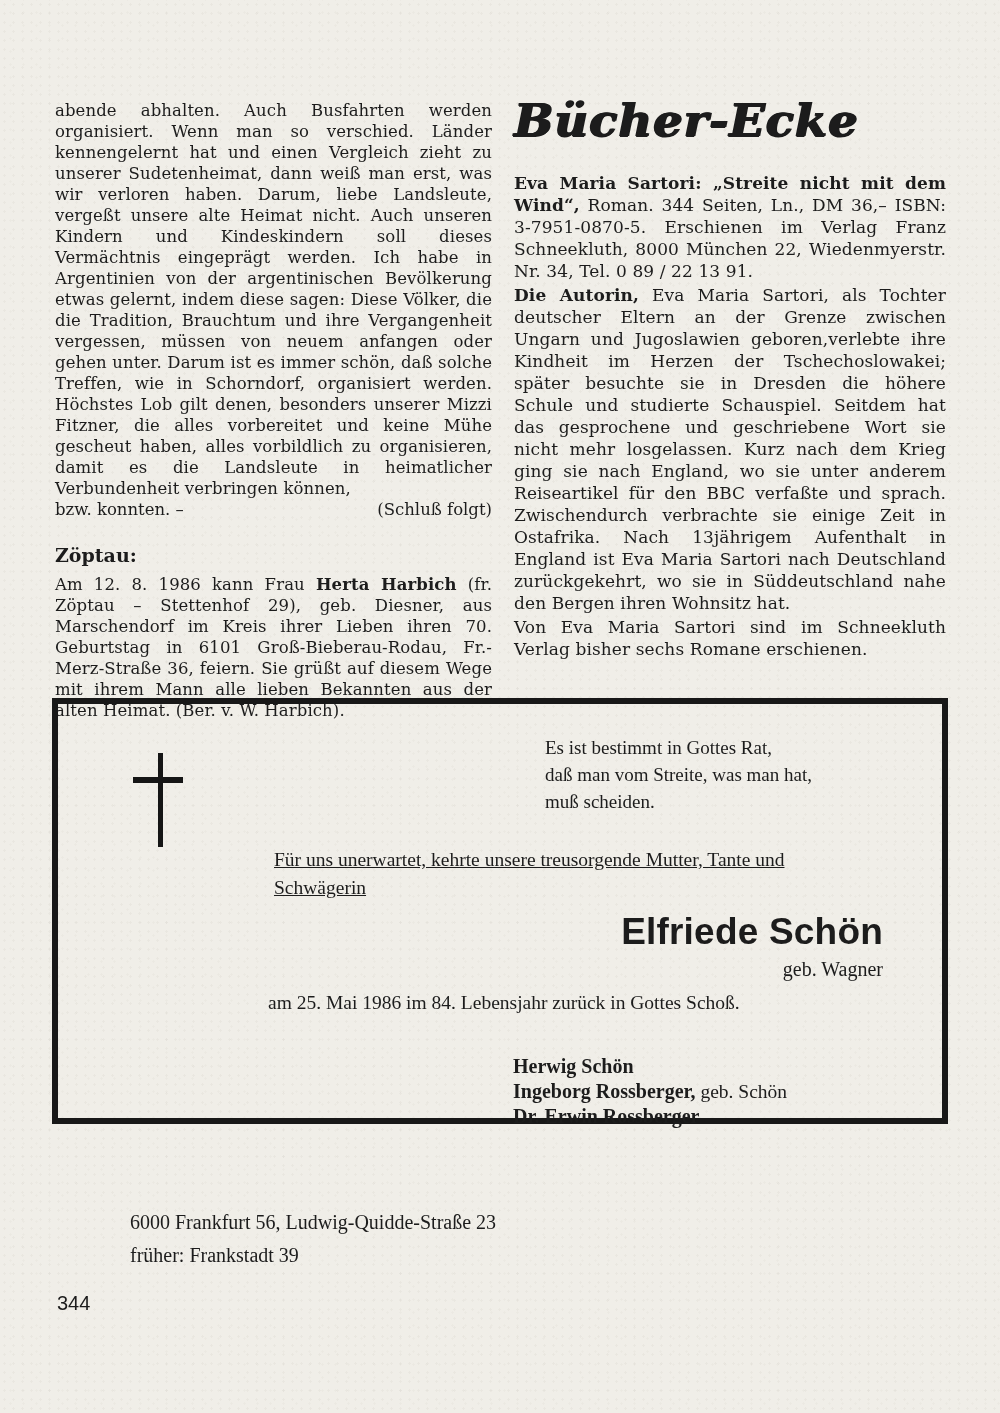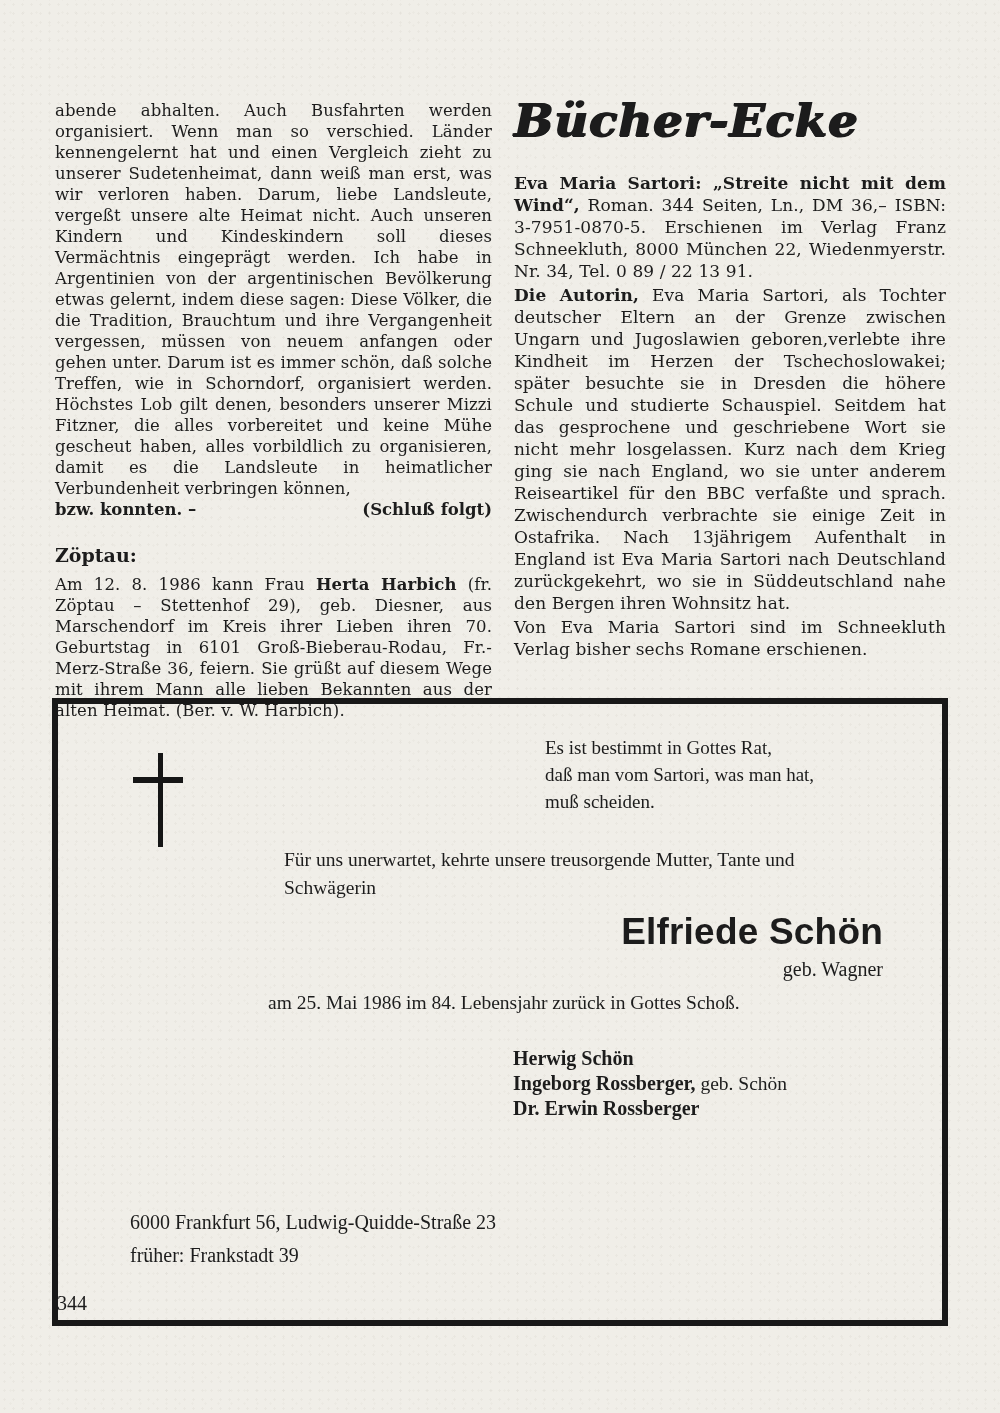--- a/index.html
+++ b/index.html
@@ -21,67 +21,67 @@
   
   .col { position:absolute; font-family:"DejaVu Serif", serif; }
   .col-left  { left:55px;  top:100px; width:437px; }
   .col-right { left:514px; top:96px;  width:432px; }
   .body-text {
     font-size:16.5px; line-height:21px;
     text-align:justify; hyphens:auto; -webkit-hyphens:auto;
     letter-spacing:0.1px;
   }
   .col-right .body-text { font-size:17px; line-height:22px; }
-  .lastline { display:flex; justify-content:space-between; font-size:16.5px; line-height:21px;font-weight:bold; }
+  .lastline { display:flex; justify-content:space-between; font-size:16.5px; line-height:21px; }
   .zoptau-block { margin-top:16px; }
   .zoptau-heading { font-size:19px; font-weight:bold; margin-bottom:8px;margin-top:24px; }
   .brand-title {
     font-family:"DejaVu Serif", serif;
     font-style:italic; font-weight:bold;
     font-size:45px; line-height:50px;
     letter-spacing:1px;
     text-shadow:1.3px 0 0 currentColor, -0.7px 0 0 currentColor, 0 0.8px 0 currentColor;
     margin-bottom:26px;
     transform-origin:left center;
     transform:scaleX(1.03);
     white-space:nowrap;
   }
   .para-gap { margin-top:2px; }
   b { font-weight:bold; }
 
   
   .obit-box {
     position:absolute;
     left:52px; top:698px;
-    width:896px; height:628px;
+    width:896px; height:426px;
     border:6px solid #181818;
     font-family:"Liberation Serif", serif;
   }
   .obit-box > div { position:absolute; }
   .cross-icon { left:60px; top:40px; width:80px; height:115px; }
   .cross-v { position:absolute; left:40px; top:9px;  width:5px;  height:94px; background:#151515; }
   .cross-h { position:absolute; left:15px; top:33px; width:50px; height:6px;  background:#151515; }
   .obit-quote { left:487px; top:30px; font-size:19px; line-height:27px; }
-  .obit-intro { left:226px; top:142px; width:600px; font-size:19.5px; line-height:28px; }
+  .obit-intro { left:216px; top:142px; width:600px; font-size:19.5px; line-height:28px;text-decoration:underline; }
   .obit-namecenter { left:205px; top:208px; width:620px; text-align:right; }
   .obit-name {
     font-family:"Liberation Sans", sans-serif;
     font-weight:bold; font-size:37px; line-height:40px;
     letter-spacing:0.2px;
   }
   .obit-birthname { font-size:20px; line-height:26px; margin-top:4px; }
   .obit-deathline { left:210px; top:288px; font-size:19.5px; }
   .obit-dank { left:455px; top:342px; font-size:19.5px; line-height:24px; }
-  .obit-dank .mourners { }
+  .obit-dank .mourners { margin-top:8px; }
   .mourner-row b { font-size:20px; }
   .obit-address { left:72px; top:470px; font-size:20px; line-height:33px;margin-top:32px; }
 
   .page-number {
     position:absolute; left:57px; top:1292px;
-    font-family:Liberation Serif, serif; font-size:20px;
+    font-family:Liberation Sans, sans-serif; font-size:20px;
   }
 </style>
 </head>
 <body>
 
 <div class="page">
 
   <div class="col col-left">
     <p class="body-text">abende abhalten. Auch Busfahrten werden organisiert. Wenn man so verschied. Länder kennengelernt hat und einen Vergleich zieht zu unserer Sudetenheimat, dann weiß man erst, was wir verloren haben. Darum, liebe Landsleute, vergeßt unsere alte Heimat nicht. Auch unseren Kindern und Kindeskindern soll dieses Vermächtnis eingeprägt werden. Ich habe in Argentinien von der argentinischen Bevölkerung etwas gelernt, indem diese sagen: Diese Völker, die die Tradition, Brauchtum und ihre Vergangenheit vergessen, müssen von neuem anfangen oder gehen unter. Darum ist es immer schön, daß solche Treffen, wie in Schorndorf, organisiert werden. Höchstes Lob gilt denen, besonders unserer Mizzi Fitzner, die alles vorbereitet und keine Mühe gescheut haben, alles vorbildlich zu organisieren, damit es die Landsleute in heimatlicher Verbundenheit verbringen können,</p>
     <div class="lastline">
@@ -104,21 +104,21 @@
 
   <div class="obit-box">
 
     <div class="cross-icon">
       <div class="cross-v"></div>
       <div class="cross-h"></div>
     </div>
 
     <div class="obit-quote">
       <div>Es ist bestimmt in Gottes Rat,</div>
-      <div>daß man vom Sartori, was man hat,</div>
+      <div>daß man vom Streite, was man hat,</div>
       <div>muß scheiden.</div>
     </div>
 
     <div class="obit-intro">Für uns unerwartet, kehrte unsere treusorgende Mutter, Tante und Schwägerin</div>
 
     <div class="obit-namecenter">
       <div class="obit-name">Elfriede Schön</div>
       <div class="obit-birthname">geb. Wagner</div>
     </div>
 

